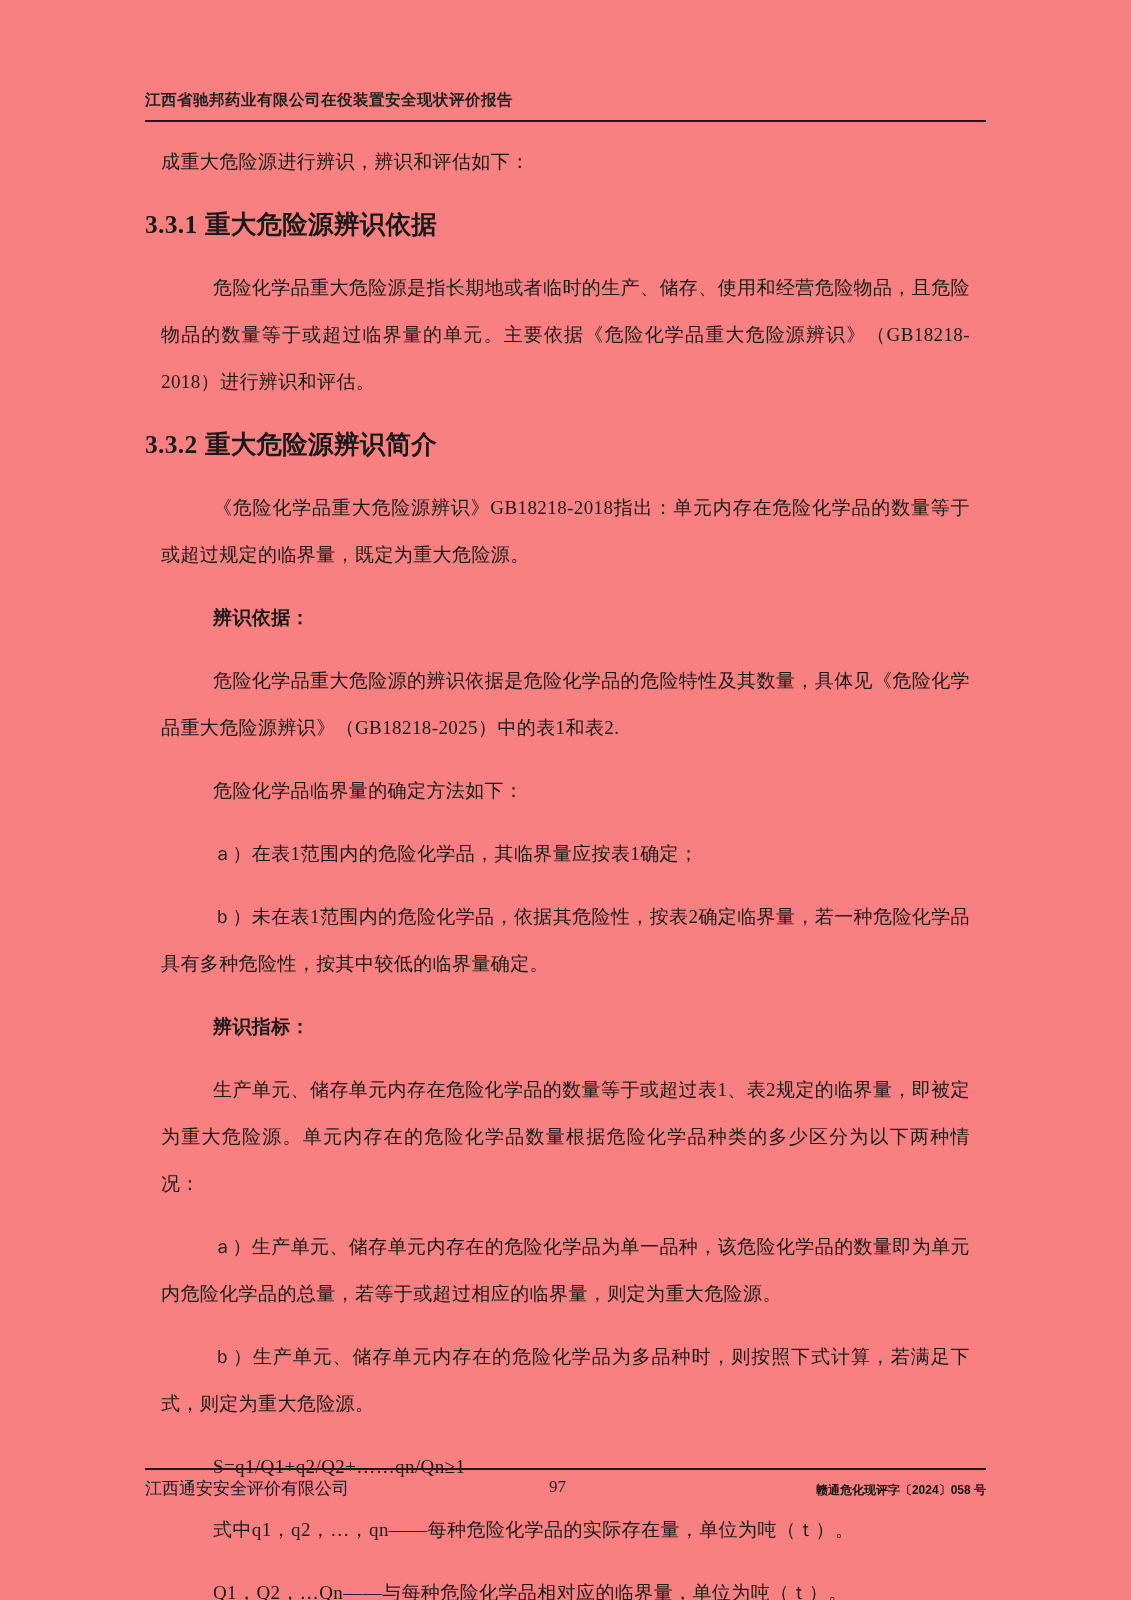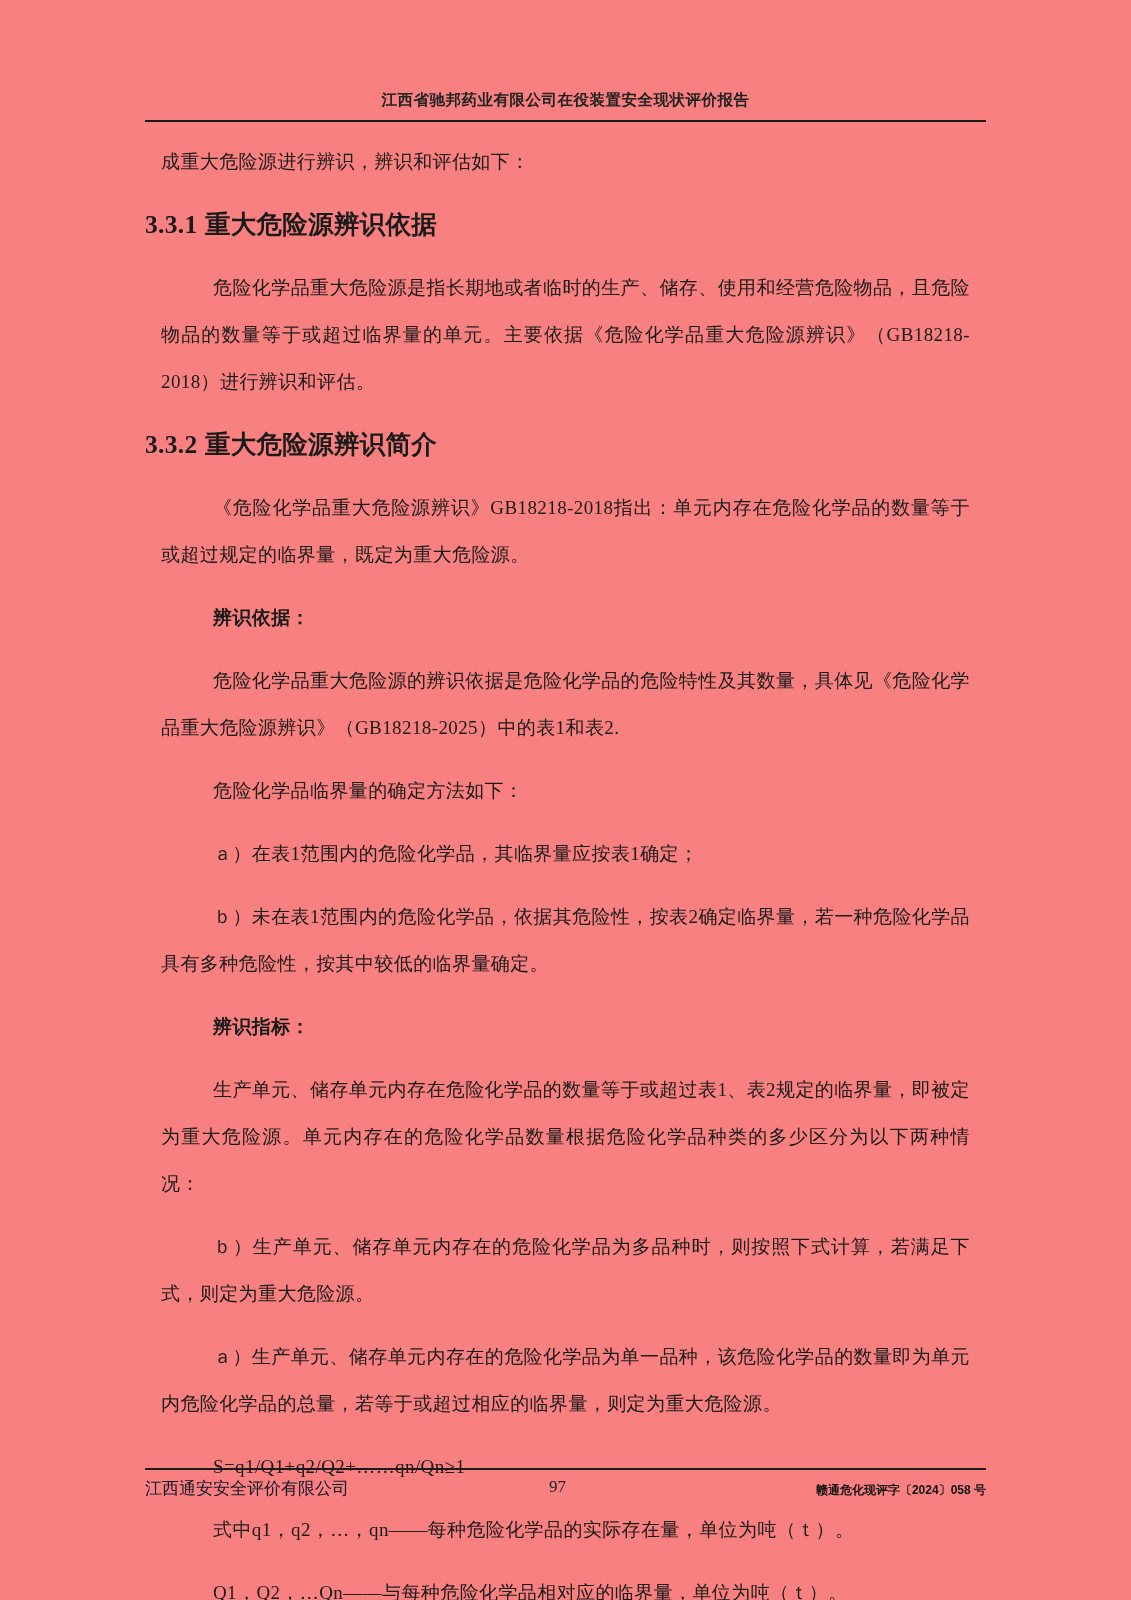--- a/index.html
+++ b/index.html
@@ -19,21 +19,20 @@
     position: absolute;
     left: 0; top: 0;
     width: 1131px;
     height: 1600px;
     box-sizing: border-box;
     padding: 0 145px;
   }
   
   .header {
     padding-top: 90px;
-    text-align: center;
   }
   .header-text {
     font-size: 15.5px;
     letter-spacing: 0.5px;
     color: #222;
     font-family: "Liberation Sans", sans-serif;
     font-weight: 600;
   }
   .header-rule {
     margin-top: 9px;
@@ -143,23 +142,23 @@
     <p class="indent">危险化学品临界量的确定方法如下：</p>
 
     <p class="indent">ａ）在表1范围内的危险化学品，其临界量应按表1确定；</p>
 
     <p class="indent">ｂ）未在表1范围内的危险化学品，依据其危险性，按表2确定临界量，若一种危险化学品具有多种危险性，按其中较低的临界量确定。</p>
 
     <p class="indent bold-run">辨识指标：</p>
 
     <p class="indent">生产单元、储存单元内存在危险化学品的数量等于或超过表1、表2规定的临界量，即被定为重大危险源。单元内存在的危险化学品数量根据危险化学品种类的多少区分为以下两种情况：</p>
 
+    <p class="indent">ａ）生产单元、储存单元内存在的危险化学品为单一品种，该危险化学品的数量即为单元内危险化学品的总量，若等于或超过相应的临界量，则定为重大危险源。</p>
+
     <p class="indent">ｂ）生产单元、储存单元内存在的危险化学品为多品种时，则按照下式计算，若满足下式，则定为重大危险源。</p>
-
-    <p class="indent">ａ）生产单元、储存单元内存在的危险化学品为单一品种，该危险化学品的数量即为单元内危险化学品的总量，若等于或超过相应的临界量，则定为重大危险源。</p>
 
     <p class="indent">S=q1/Q1+q2/Q2+……qn/Qn≥1</p>
 
 
     <p class="indent">式中q1，q2，…，qn——每种危险化学品的实际存在量，单位为吨（ｔ）。</p>
 
     <p class="indent">Q1，Q2，…Qn——与每种危险化学品相对应的临界量，单位为吨（ｔ）。</p>
 
     <p class="indent">危险化学品储罐以及其他容器、设备或仓储区的危险化学品实际存在量</p>
 

